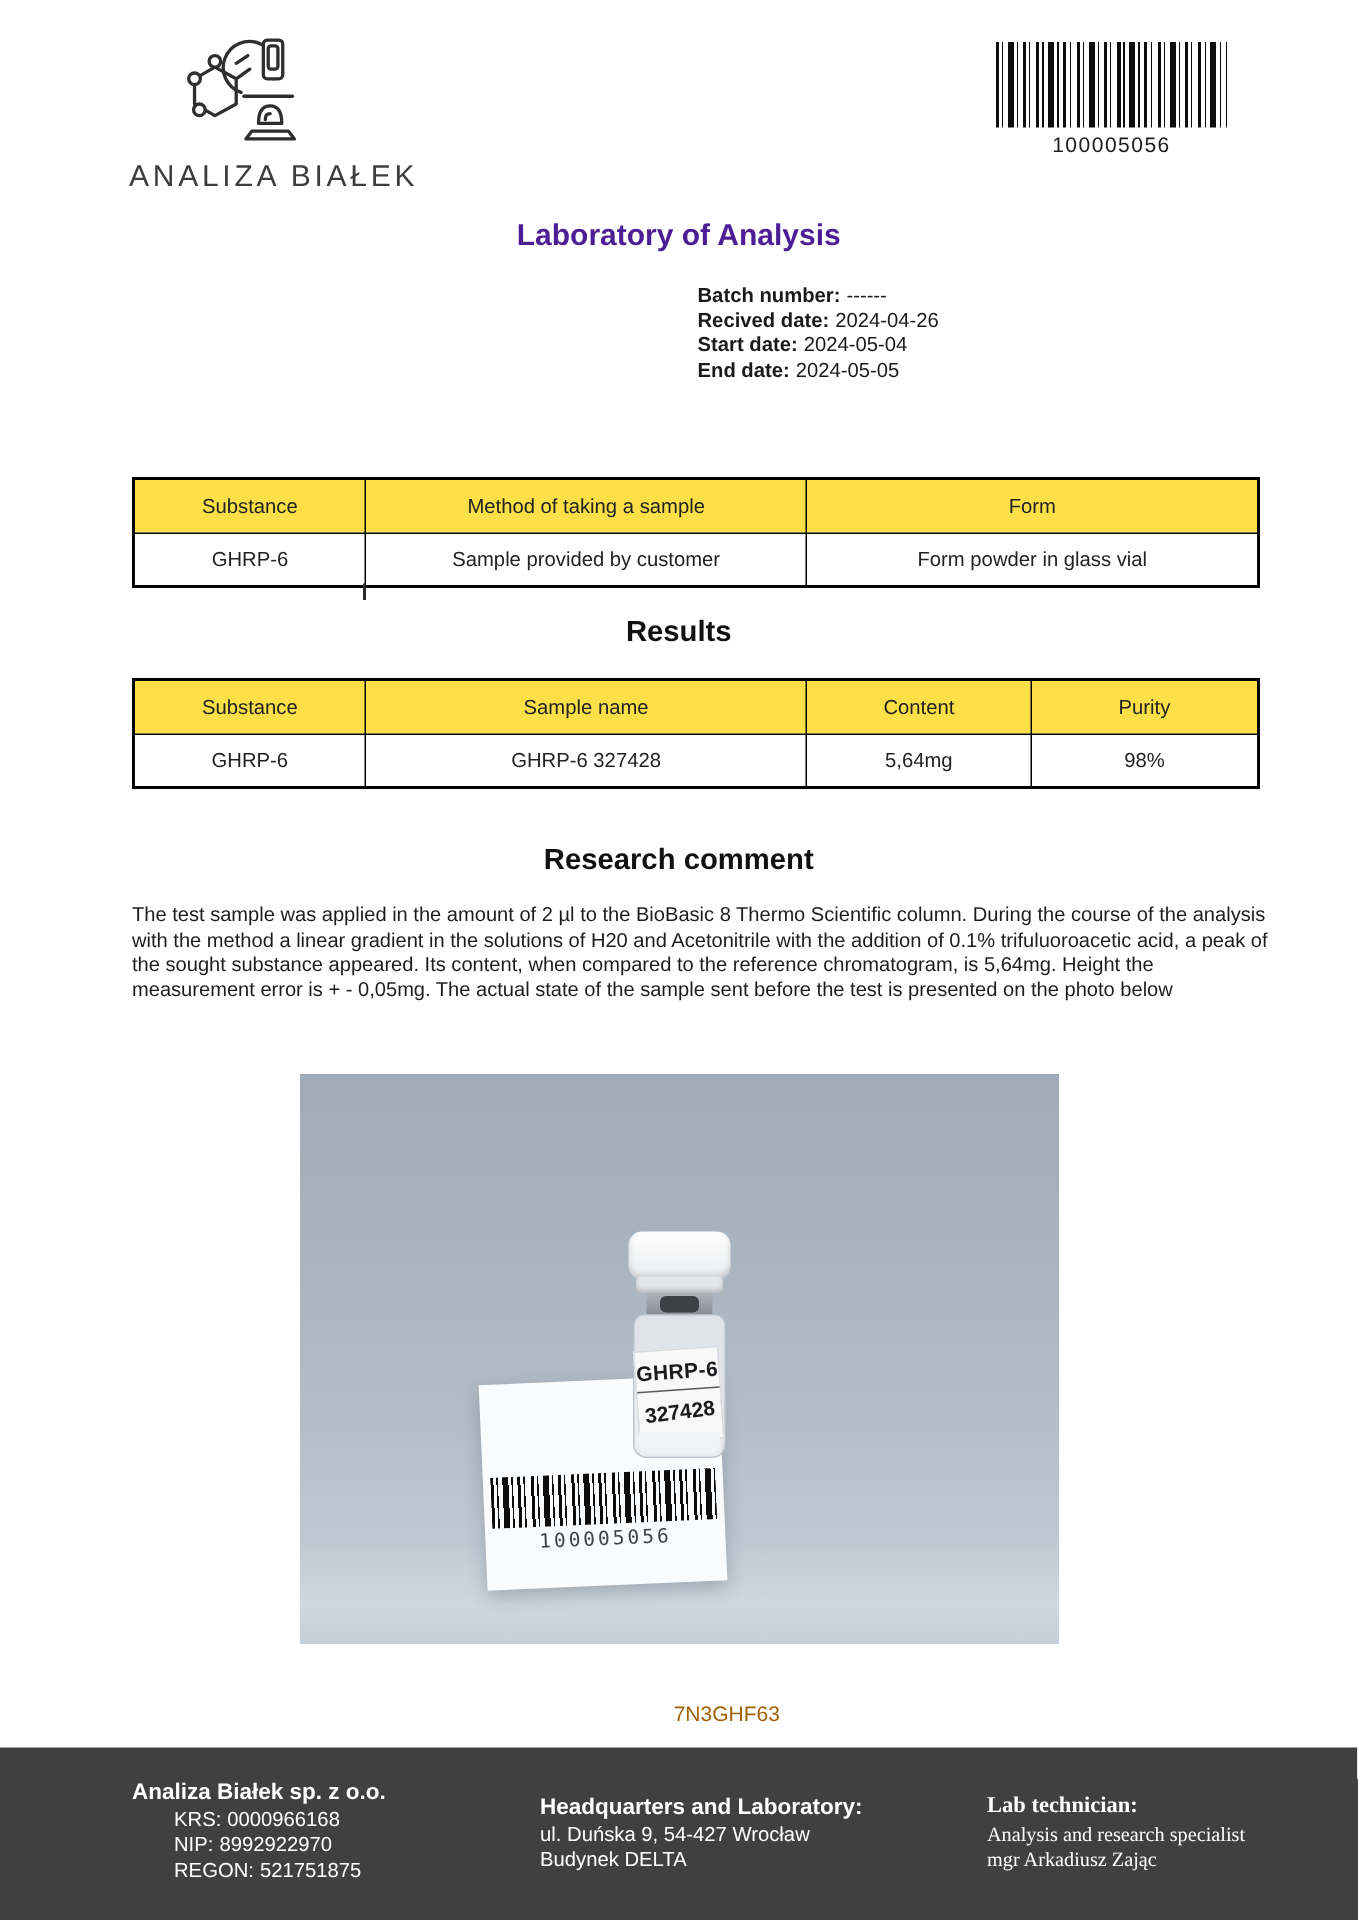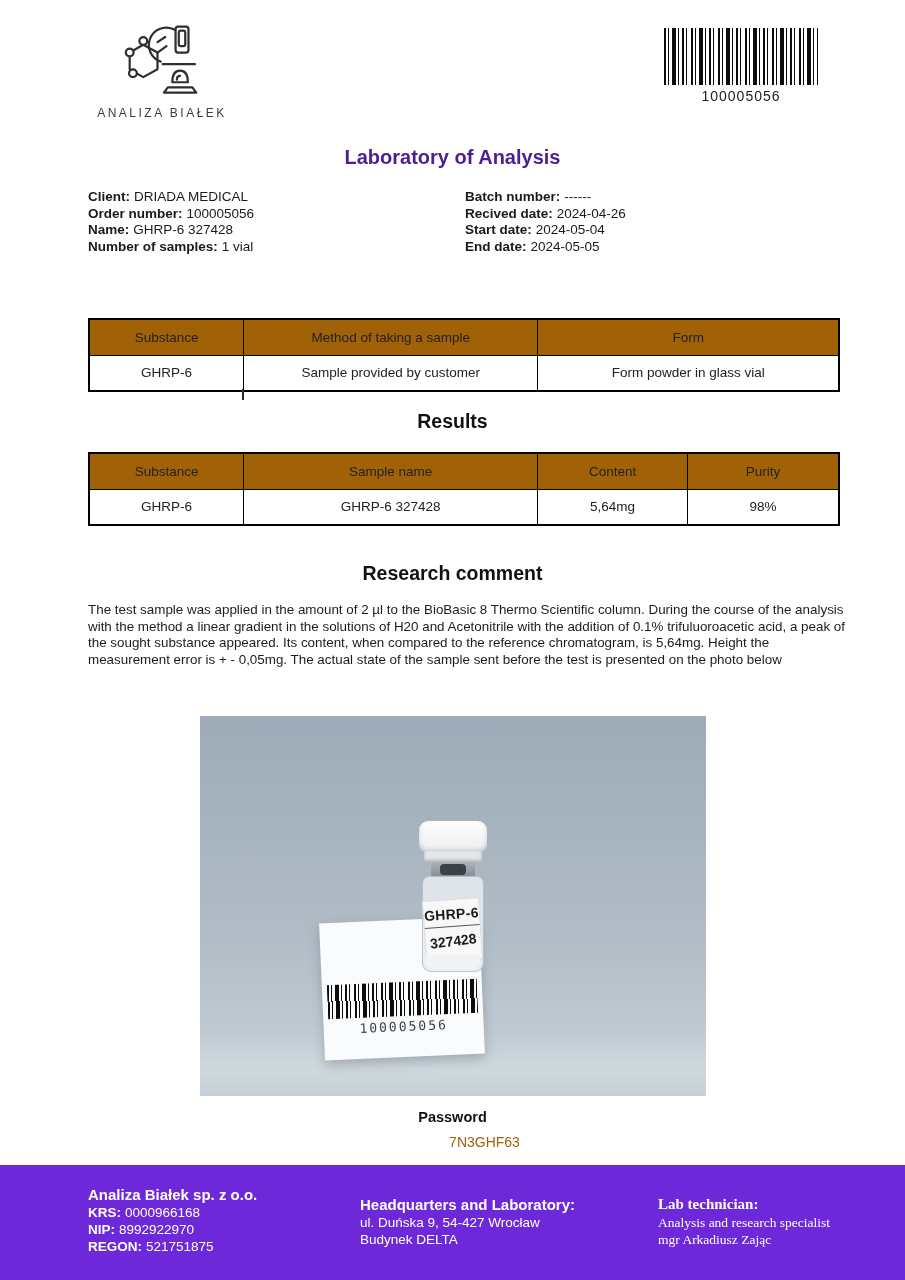--- a/index.html
+++ b/index.html
@@ -5,21 +5,21 @@
   * { box-sizing: border-box; margin: 0; padding: 0; }
   html, body { width: 905px; height: 1280px; background: #ffffff; }
   .page {
     position: relative; width: 905px; height: 1280px; overflow: hidden;
     background: #ffffff; color: #1a1a1a;
     font-family: "Liberation Sans", sans-serif;
   }
   
   .logo { position: absolute; left: 86px; top: 18px; width: 152px; text-align: center; }
   .logo-icon { display: inline-block; width: 84px; height: 82px; }
-  .logo-brand { margin-top: 2px; font-size: 12px; letter-spacing: 2.5px; color: #3d3d3d; white-space: nowrap; }
+  .logo-brand { margin-top: 2px; font-size: 20px; letter-spacing: 2.5px; color: #3d3d3d; white-space: nowrap; }
   .barcode-top { position: absolute; left: 664px; top: 28px; width: 154px; text-align: center; }
   .bars {
     background-color: transparent;
     background-image: repeating-linear-gradient(90deg,
       #0d0d0d 0 2px, transparent 2px 4px,
       #0d0d0d 4px 5px, transparent 5px 8px,
       #0d0d0d 8px 12px, transparent 12px 14px,
       #0d0d0d 14px 15px, transparent 15px 18px,
       #0d0d0d 18px 20px, transparent 20px 22px,
       #0d0d0d 22px 23px, transparent 23px 27px);
@@ -35,21 +35,21 @@
   .info-line .lbl { font-weight: bold; margin-right: 4px; }
   
   .section-h { position: absolute; left: 0; width: 100%; text-align: center;
     font-size: 19.5px; font-weight: bold; color: #111; }
   
   .doc-table { position: absolute; left: 88px; width: 752px; border-collapse: collapse;
     font-size: 13.5px; color: #222; }
   .doc-table th, .doc-table td { border: 1.5px solid #000; text-align: center;
     height: 36px; padding: 2px 6px; font-weight: normal; }
   .doc-table { border: 2px solid #000; }
-  .doc-table thead th { background: #a16207; }
+  .doc-table thead th { background: #fde047; }
   .table-tick { position: absolute; left: 242px; top: 389px; width: 2px; height: 11px; background: #2a2a2a; }
   
   .comment { position: absolute; left: 88px; top: 602px; width: 766px;
     font-size: 13.4px; line-height: 16.6px; color: #1c1c1c; }
   
   .photo { position: absolute; left: 200px; top: 716px; width: 506px; height: 380px; overflow: hidden;
     background: linear-gradient(180deg, #9fabb8 0%, #a7b3be 30%, #b2bdc7 60%, #bfc9d1 82%, #cfd8dd 93%, #c6cfd7 100%); }
   .paper { position: absolute; left: 122px; top: 204px; width: 160px; height: 137px;
     background: #fafbfc; transform: rotate(-2.5deg);
     box-shadow: 0 5px 12px rgba(40,50,70,0.25); }
@@ -75,27 +75,27 @@
     border-bottom: 1.5px solid #55585c; padding-bottom: 4px; }
   .vial-label-line2 { margin-top: 6px; font-size: 14px; font-weight: bold; transform: rotate(-3deg); }
   .vial-powder { position: absolute; left: 3px; bottom: 2px; width: 54px; height: 14px;
     background: #f2f3f4; border-radius: 0 0 7px 7px; }
   
   .password-h { position: absolute; left: 0; top: 1109px; width: 100%; text-align: center;
     font-size: 14.5px; font-weight: bold; color: #111; }
   .password-v { position: absolute; left: 0; top: 1134px; width: 100%; text-align: center;
     font-size: 14px; color: #a16207; margin-left: 32px; }
   
-  .footer { position: absolute; left: 0; top: 1165px; width: 905px; height: 115px; background: #6d28d9; color: #ffffff; padding-left: 40px; }
+  .footer { position: absolute; left: 0; top: 1165px; width: 905px; height: 115px; background: #404040; color: #ffffff; padding-left: 40px; }
   .f-col { position: absolute; font-size: 13.5px; line-height: 17px; }
   .f-col1 { left: 88px; top: 21px; }
   .f-col2 { left: 360px; top: 31px; }
   .f-col3 { left: 658px; top: 31px; font-family: Liberation Serif, serif; }
   .f-title { font-weight: bold; font-size: 15px; margin-bottom: 1px; }
-  .f-line .lbl { font-weight: bold; margin-right: 4px; }
+  .f-line .lbl { font-weight: normal; margin-right: 4px; margin-left: 28px; }
 </style>
 </head>
 <body>
 
 <div class="page">
 
   <div class="logo">
     <svg class="logo-icon" viewBox="0 0 130 112" fill="none" stroke="#2e2e2e" stroke-width="3.4" stroke-linecap="round" stroke-linejoin="round">
       <path d="M36 34 L58 46 L58 72 L36 84 L15 72 L15 46 Z"></path>
       <path d="M58 46 L72 36 M58 30 L70 22"></path>
@@ -113,26 +113,20 @@
     <div class="logo-brand">ANALIZA BIAŁEK</div>
   </div>
 
   <div class="barcode-top">
     <div class="bars"></div>
     <div class="barcode-top-num">100005056</div>
   </div>
 
   <div class="doc-title">Laboratory of Analysis</div>
 
-  <div class="info-col info-left">
-    <div class="info-line"><span class="lbl">Client:</span><span>DRIADA MEDICAL</span></div>
-    <div class="info-line"><span class="lbl">Order number:</span><span>100005056</span></div>
-    <div class="info-line"><span class="lbl">Name:</span><span>GHRP-6 327428</span></div>
-    <div class="info-line"><span class="lbl">Number of samples:</span><span>1 vial</span></div>
-  </div>
   <div class="info-col info-right">
     <div class="info-line"><span class="lbl">Batch number:</span><span>------</span></div>
     <div class="info-line"><span class="lbl">Recived date:</span><span>2024-04-26</span></div>
     <div class="info-line"><span class="lbl">Start date:</span><span>2024-05-04</span></div>
     <div class="info-line"><span class="lbl">End date:</span><span>2024-05-05</span></div>
   </div>
 
   <table class="doc-table" style="top:318px">
     <thead>
       <tr>
@@ -188,21 +182,20 @@
       <div class="vial-glass">
         <div class="vial-label">
           <div class="vial-label-line1">GHRP-6</div>
           <div class="vial-label-line2">327428</div>
         </div>
         <div class="vial-powder"></div>
       </div>
     </div>
   </div>
 
-  <div class="password-h">Password</div>
   <div class="password-v">7N3GHF63</div>
 
   <div class="footer">
     <div class="f-col f-col1">
       <div class="f-title">Analiza Białek sp. z o.o.</div>
       <div class="f-line"><span class="lbl">KRS:</span><span>0000966168</span></div>
       <div class="f-line"><span class="lbl">NIP:</span><span>8992922970</span></div>
       <div class="f-line"><span class="lbl">REGON:</span><span>521751875</span></div>
     </div>
     <div class="f-col f-col2">

